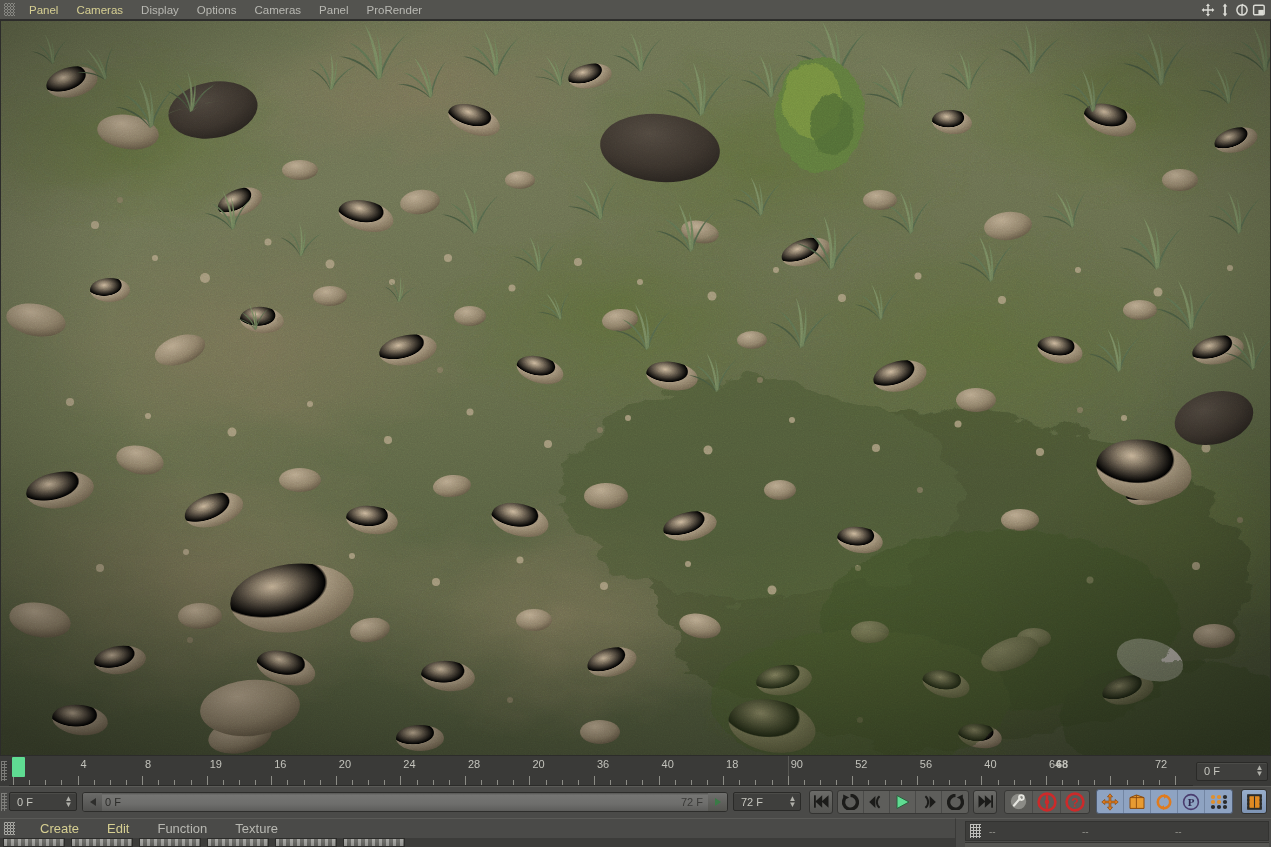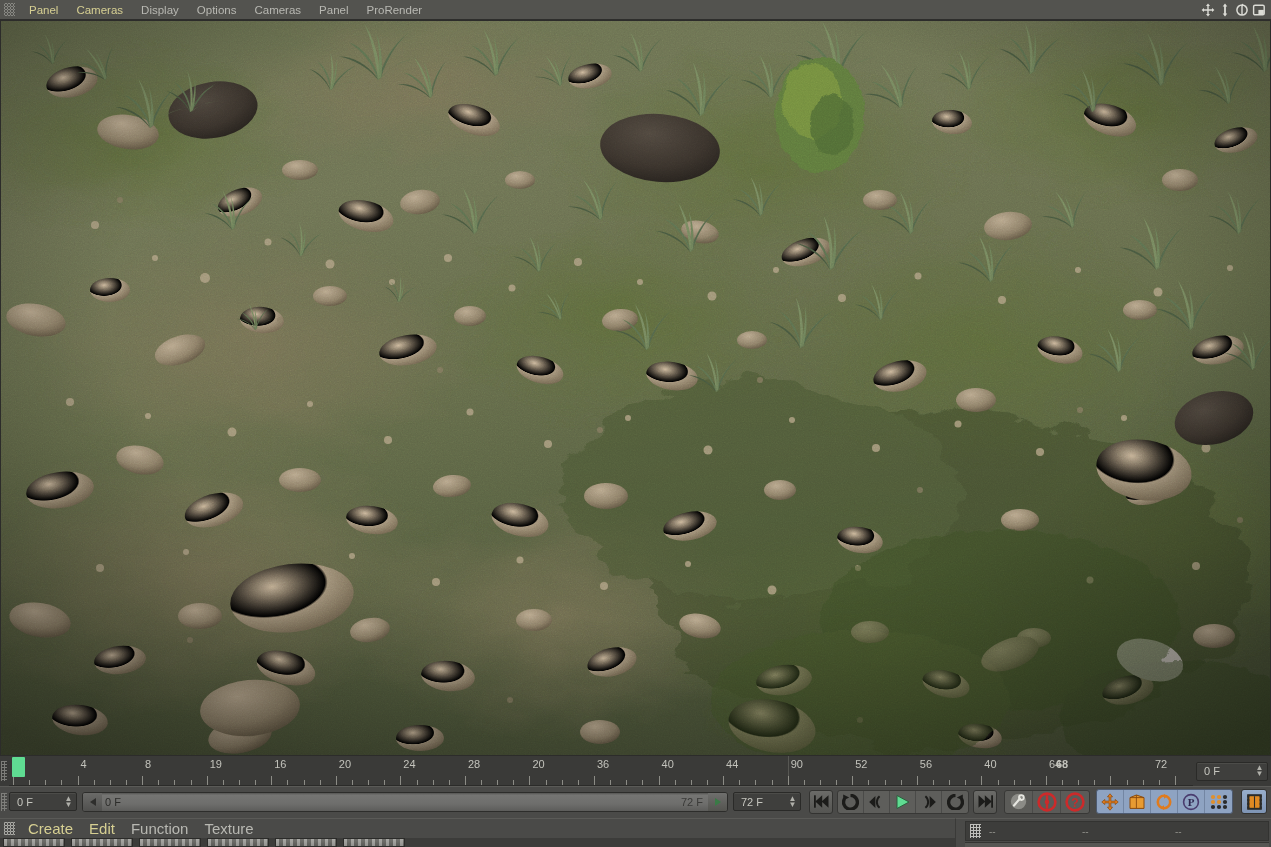--- a/index.html
+++ b/index.html
@@ -146,21 +146,21 @@
   .helpgroup .hb { width:28px; height:22px; display:flex; align-items:center;
     justify-content:center; border-right:1px solid #4a4a48; }
   .helpgroup .hb:last-child { border-right:none; }
 
   
   .matbar {
     position:absolute; left:0; top:818px; width:955px; height:29px;
     background:#4a4a48; border-top:1px solid #5a5a57;
   }
   .matbar .mm-menu { height:19px; display:flex; align-items:center; }
-  .matbar .mm-menu .menu-item { font-size:15px; line-height:19px; height:19px; padding:0 8px;}
+  .matbar .mm-menu .menu-item { font-size:13px; line-height:19px; height:19px; padding:0 8px;margin-left:12px;}
   .mat-strip { position:absolute; left:0; top:19px; right:0; height:10px;
     background:#3c3c3a; display:flex; align-items:flex-start; padding-left:3px; gap:6px; }
   .mat-chip { width:62px; height:9px; border:1px solid #2b2b29;
     background:linear-gradient(to bottom,#8b8b86,#6e6e6a); position:relative; overflow:hidden;}
   .mat-chip::after{content:"";position:absolute;inset:0;
     background:repeating-linear-gradient(to right,rgba(255,255,255,.25) 0 3px, rgba(0,0,0,.18) 3px 7px);}
 
   
   .attrpanel {
     position:absolute; left:955px; top:818px; width:316px; height:29px;
@@ -587,21 +587,21 @@
           <div class="tl-lbl" style="left: 585px;">36</div>
           <div class="tl-tick minor" style="left: 601.1px;"></div>
           <div class="tl-tick minor" style="left: 617.3px;"></div>
           <div class="tl-tick minor" style="left: 633.4px;"></div>
           <div class="tl-tick major" style="left: 649.6px;"></div>
           <div class="tl-lbl" style="left: 649.6px;">40</div>
           <div class="tl-tick minor" style="left: 665.7px;"></div>
           <div class="tl-tick minor" style="left: 681.8px;"></div>
           <div class="tl-tick minor" style="left: 698px;"></div>
           <div class="tl-tick major" style="left: 714.1px;"></div>
-          <div class="tl-lbl" style="left: 714.1px;">44</div>
+          <div class="tl-lbl" style="left: 714.1px;">18</div>
           <div class="tl-tick minor" style="left: 730.3px;"></div>
           <div class="tl-tick minor" style="left: 746.4px;"></div>
           <div class="tl-tick minor" style="left: 762.5px;"></div>
           <div class="tl-tick major" style="left: 778.7px;"></div>
           <div class="tl-lbl" style="left: 778.7px;">90</div>
           <div class="tl-tick minor" style="left: 794.8px;"></div>
           <div class="tl-tick minor" style="left: 810.9px;"></div>
           <div class="tl-tick minor" style="left: 827.1px;"></div>
           <div class="tl-tick major" style="left: 843.2px;"></div>
           <div class="tl-lbl" style="left: 843.2px;">52</div>

